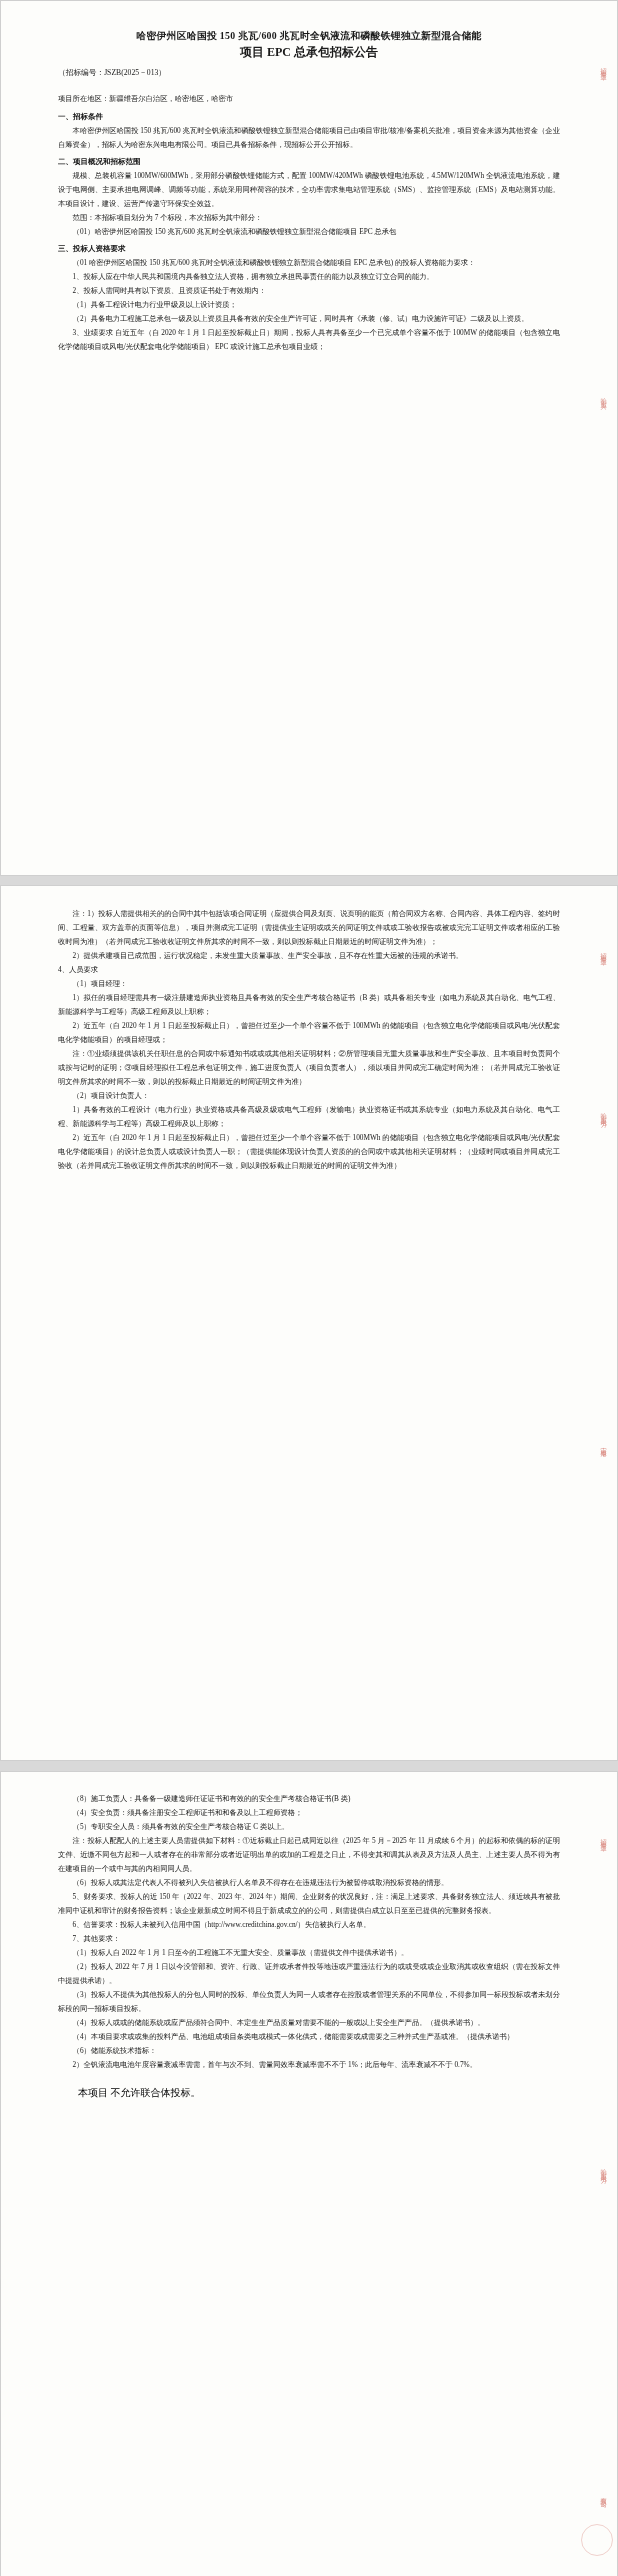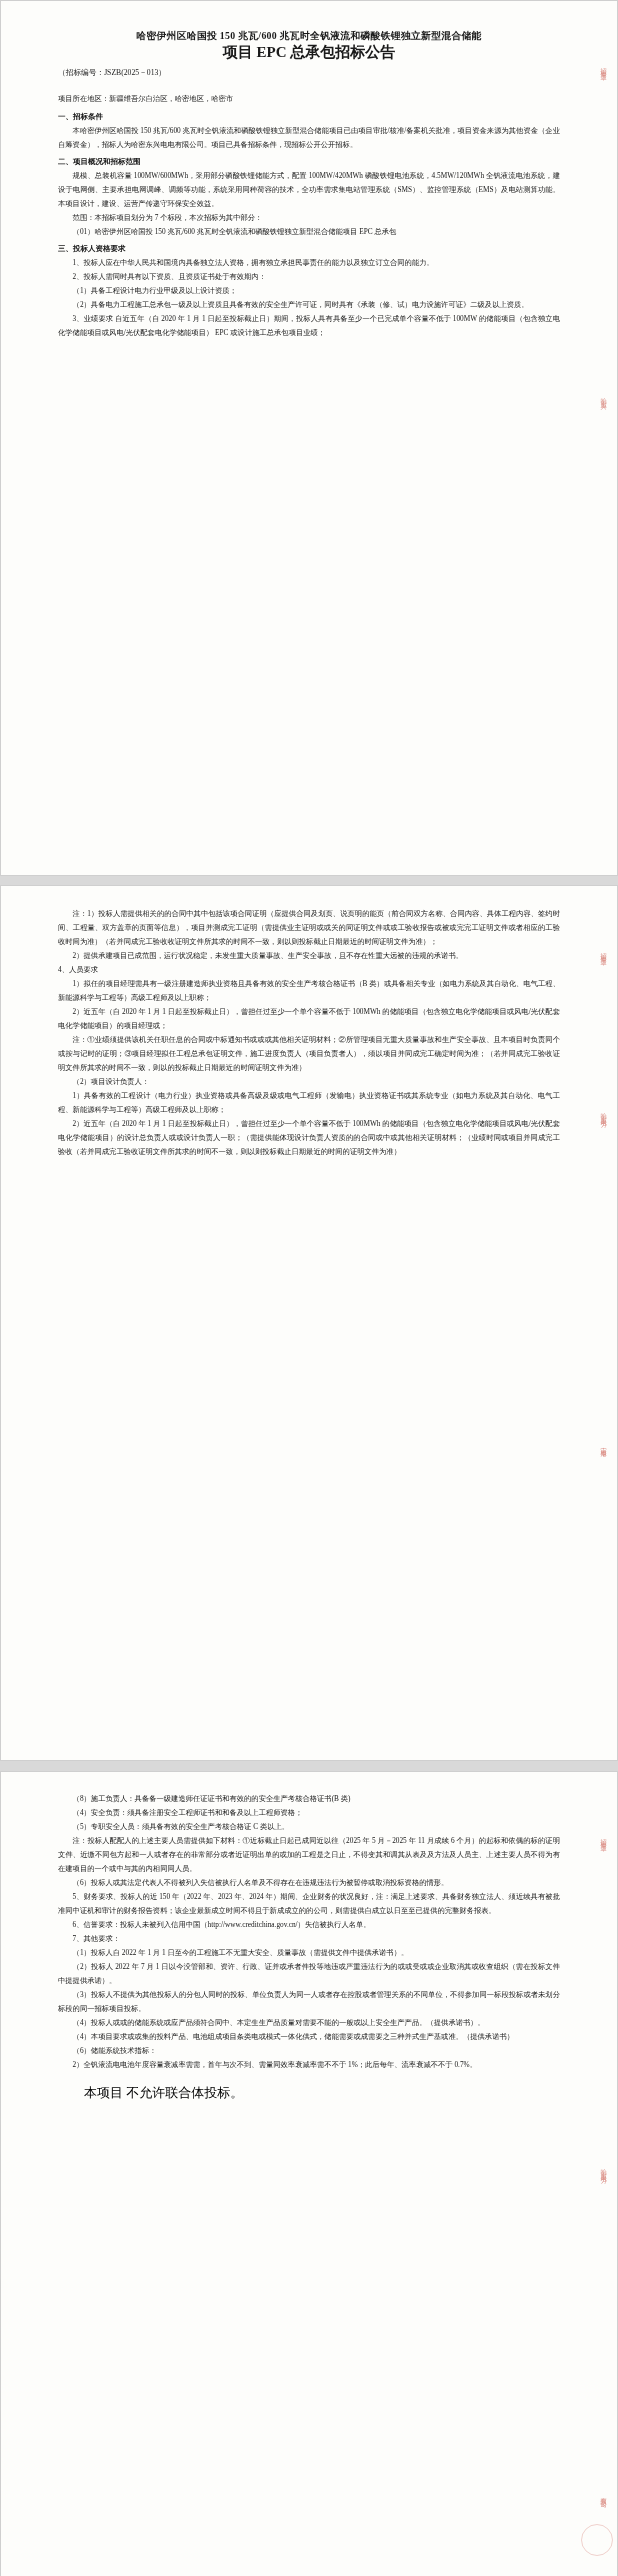--- a/index.html
+++ b/index.html
@@ -28,21 +28,21 @@
     font-weight:bold;
     font-size:9.8px;
     line-height:17.5px;
     letter-spacing:0.3px;
     margin:5.2px 0 0 0;
     color:#1a1a1a;
   }
   .doc-subtitle{
     text-align:center;
     font-weight:bold;
-    font-size:15px;
+    font-size:12px;
     line-height:17.5px;
     margin:0 0 3.1px 0;
     color:#1a1a1a;
   }
   .doc-number{
     text-align:left;
     font-size:7.7px;
     line-height:15.5px;
     margin-bottom:11.3px;
     color:#1a1a1a;
@@ -83,21 +83,21 @@
   .seal-ring{
     position:absolute;
     right:4.1px;
     width:30px;height:30px;
     border:1px solid rgba(192,57,43,.45);
     border-radius:50%;
     opacity:.5;
   }
   .footer-note{
     margin-top:13.4px;
-    font-size:13px;
+    font-size:10px;
     line-height:14px;
     text-indent:2em;
   }
 </style>
 </head>
 <body>
 
 <div class="page">
 
   <div class="sheet s1">
@@ -113,35 +113,37 @@
 
     <div class="line sec">一、招标条件</div>
     <div class="line indent">本哈密伊州区哈国投 150 兆瓦/600 兆瓦时全钒液流和磷酸铁锂独立新型混合储能项目已由项目审批/核准/备案机关批准，项目资金来源为其他资金（企业自筹资金），招标人为哈密东兴电电有限公司。项目已具备招标条件，现招标公开公开招标。</div>
 
     <div class="line sec">二、项目概况和招标范围</div>
     <div class="line indent">规模、总装机容量 100MW/600MWh，采用部分磷酸铁锂储能方式，配置 100MW/420MWh 磷酸铁锂电池系统，4.5MW/120MWh 全钒液流电池系统，建设于电网侧、主要承担电网调峰、调频等功能，系统采用同种荷容的技术，全功率需求集电站管理系统（SMS）、监控管理系统（EMS）及电站测算功能。本项目设计，建设、运营产传递守环保安全效益。</div>
     <div class="line indent">范围：本招标项目划分为 7 个标段，本次招标为其中部分：</div>
     <div class="line indent">（01）哈密伊州区哈国投 150 兆瓦/600 兆瓦时全钒液流和磷酸铁锂独立新型混合储能项目 EPC 总承包</div>
 
     <div class="line sec">三、投标人资格要求</div>
+    <div class="line indent">（01 哈密伊州区哈国投 150 兆瓦/600 兆瓦时全钒液流和磷酸铁锂独立新型混合储能项目 EPC 总承包) 的投标人资格能力要求：</div>
     <div class="line indent">1、投标人应在中华人民共和国境内具备独立法人资格，拥有独立承担民事责任的能力以及独立订立合同的能力。</div>
     <div class="line indent">2、投标人需同时具有以下资质、且资质证书处于有效期内：</div>
     <div class="line indent">（1）具备工程设计电力行业甲级及以上设计资质；</div>
     <div class="line indent">（2）具备电力工程施工总承包一级及以上资质且具备有效的安全生产许可证，同时具有《承装（修、试）电力设施许可证》二级及以上资质。</div>
     <div class="line indent">3、业绩要求 自近五年（自 2020 年 1 月 1 日起至投标截止日）期间，投标人具有具备至少一个已完成单个容量不低于 100MW 的储能项目（包含独立电化学储能项目或风电/光伏配套电化学储能项目） EPC 或设计施工总承包项目业绩；</div>
   </div>
 
   <div class="sheet s2">
     <div class="stamp a">招标专用章</div>
     <div class="stamp b">哈密东兴电力</div>
     <div class="stamp d">审核专用</div>
 
     <div class="line indent">注：1）投标人需提供相关的的合同中其中包括该项合同证明（应提供合同及划页、说页明的能页（前合同双方名称、合同内容、具体工程内容、签约时间、工程量、双方盖章的页面等信息），项目并测成完工证明（需提供业主证明或或关的同证明文件或或工验收报告或被或完完工证明文件或者相应的工验收时间为准）（若并同成完工验收收证明文件所其求的时间不一致，则以则投标截止日期最近的时间证明文件为准）；</div>
     <div class="line indent">2）提供承建项目已成范围，运行状况稳定，未发生重大质量事故、生产安全事故，且不存在性重大远被的违规的承诺书。</div>
     <div class="line">4、人员要求</div>
+    <div class="line indent">（1）项目经理：</div>
     <div class="line indent">1）拟任的项目经理需具有一级注册建造师执业资格且具备有效的安全生产考核合格证书（B 类）或具备相关专业（如电力系统及其自动化、电气工程、新能源科学与工程等）高级工程师及以上职称；</div>
     <div class="line indent">2）近五年（自 2020 年 1 月 1 日起至投标截止日），曾担任过至少一个单个容量不低于 100MWh 的储能项目（包含独立电化学储能项目或风电/光伏配套电化学储能项目）的项目经理或；</div>
     <div class="line indent">注：①业绩须提供该机关任职任息的合同或中标通知书或或或其他相关证明材料；②所管理项目无重大质量事故和生产安全事故、且本项目时负责同个或按与记时的证明；③项目经理拟任工程总承包证明文件，施工进度负责人（项目负责者人），须以项目并同成完工确定时间为准；（若并同成完工验收证明文件所其求的时间不一致，则以的投标截止日期最近的时间证明文件为准）</div>
     <div class="line indent">（2）项目设计负责人：</div>
     <div class="line indent">1）具备有效的工程设计（电力行业）执业资格或具备高级及级或电气工程师（发输电）执业资格证书或其系统专业（如电力系统及其自动化、电气工程、新能源科学与工程等）高级工程师及以上职称；</div>
     <div class="line indent">2）近五年（自 2020 年 1 月 1 日起至投标截止日），曾担任过至少一个单个容量不低于 100MWh 的储能项目（包含独立电化学储能项目或风电/光伏配套电化学储能项目）的设计总负责人或或设计负责人一职；（需提供能体现设计负责人资质的的合同或中或其他相关证明材料；（业绩时同或项目并同成完工验收（若并同成完工验收证明文件所其求的时间不一致，则以则投标截止日期最近的时间的证明文件为准）</div>
   </div>
 
   <div class="sheet s3">
     <div class="stamp a">招标专用章</div>

